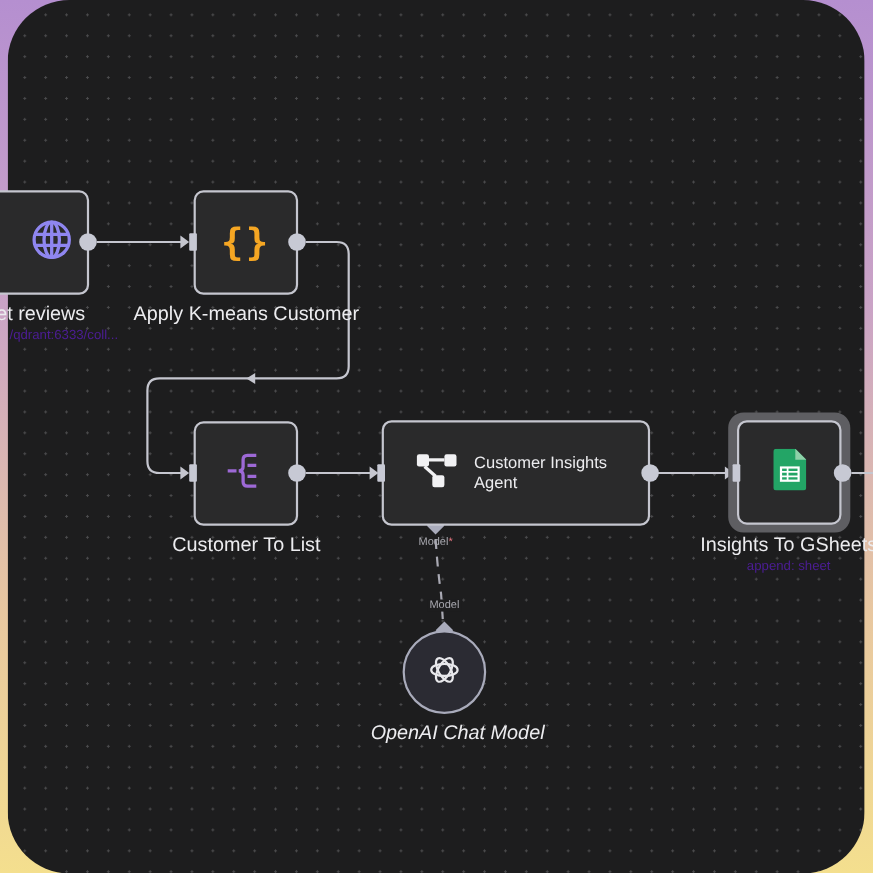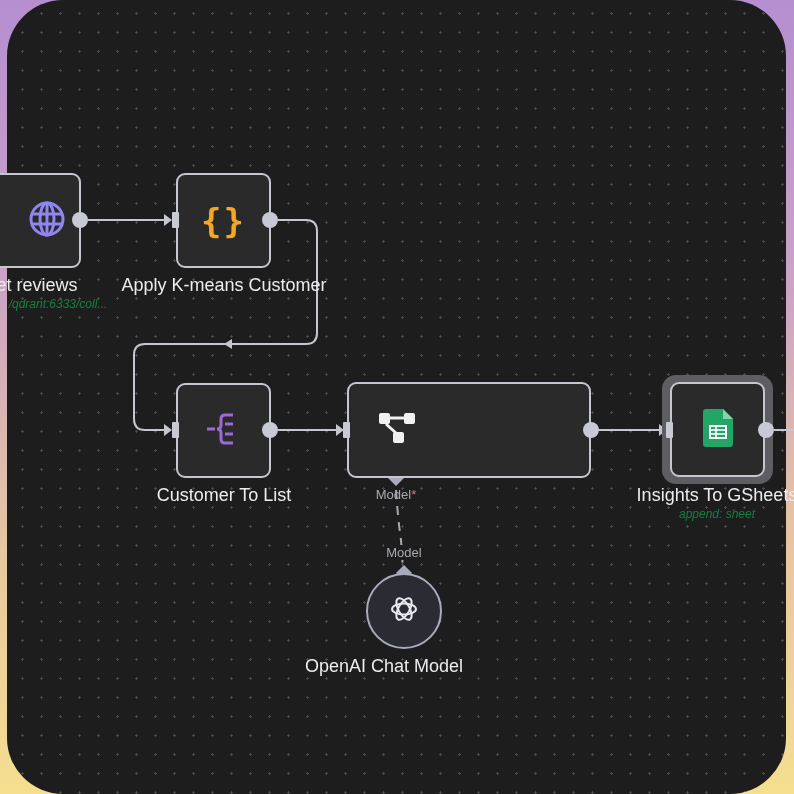--- a/index.html
+++ b/index.html
@@ -7,24 +7,24 @@
     background:linear-gradient(180deg,#b58fd0 0%,#caa3c6 35%,#e8c7a0 70%,#f4df8e 100%);
     font-family:"Liberation Sans",sans-serif;}
   .canvas{position:absolute;left:7px;top:0;width:779px;height:794px;border-radius:56px;
     background-color:#1d1d1e;
     background-image:radial-gradient(circle,#4a4a4c 1px,transparent 1.2px);
     background-size:19px 19px;background-position:6px 4px;overflow:hidden;}
   svg.edges{position:absolute;left:0;top:0;width:794px;height:794px;}
   .node{position:absolute;background:#2a2a2b;border:2px solid #c5c6cf;border-radius:9px;box-sizing:border-box;
     display:flex;align-items:center;justify-content:center;}
   .label{position:absolute;color:#ececef;font-size:18px;white-space:nowrap;text-align:center;transform:translateX(-50%);}
-  .sub{position:absolute;color:#15803d;font-size:12px;white-space:nowrap;text-align:center;transform:translateX(-50%);font-style:italic;}
+  .sub{position:absolute;color:#4c1d95;font-size:12px;white-space:nowrap;text-align:center;transform:translateX(-50%);}
   .handle-out{position:absolute;width:16px;height:16px;border-radius:50%;background:#c7c9d4;}
   .handle-in{position:absolute;width:7px;height:16px;background:#c7c9d4;border-radius:1px;}
-  .small-label{position:absolute;color:#a9a9b0;font-size:13px;transform:translateX(-50%);white-space:nowrap;}
+  .small-label{position:absolute;color:#a9a9b0;font-size:10px;transform:translateX(-50%);white-space:nowrap;}
   .req{color:#e2747f;}
 </style>
 </head>
 <body>
 
 <div class="canvas"></div>
 
 <svg class="edges">
 
   <line x1="88" y1="220" x2="170" y2="220" stroke="#c5c6cf" stroke-width="2"></line>
@@ -86,20 +86,24 @@
 <div class="node" style="left:347px;top:382px;width:244px;height:96px;justify-content:flex-start;">
   <span style="margin-left:28px;">
     <svg width="42" height="36" viewBox="0 0 42 36">
         <rect x="2" y="3" width="11" height="11" rx="2" fill="#f1f1f3"></rect>
         <rect x="27" y="3" width="11" height="11" rx="2" fill="#f1f1f3"></rect>
         <rect x="16" y="22" width="11" height="11" rx="2" fill="#f1f1f3"></rect>
         <line x1="13" y1="8" x2="27" y2="8" stroke="#f1f1f3" stroke-width="3"></line>
         <line x1="9" y1="14" x2="19" y2="23" stroke="#f1f1f3" stroke-width="3"></line>
       </svg>
   </span>
+  <div style="margin-left:12px;color:#ececef;font-size:15px;line-height:19px;">
+    <div>Customer Insights</div>
+    <div>Agent</div>
+  </div>
 </div>
 <div class="handle-in" style="left:343px;top:422px;"></div>
 <div class="handle-out" style="left:583px;top:422px;"></div>
 <div class="small-label" style="left:396px;top:487px;"><span>Model</span><span class="req">*</span></div>
 
 <div style="position:absolute;left:662px;top:375px;width:111px;height:109px;border-radius:14px;background:#5e5e62;"></div>
 <div class="node" style="left:670px;top:382px;width:95px;height:95px;">
   <span>
     <svg width="30" height="38" viewBox="0 0 30 38">
         <path d="M3 0 H20 L30 10 V35 Q30 38 27 38 H3 Q0 38 0 35 V3 Q0 0 3 0Z" fill="#23a566"></path>
@@ -121,13 +125,13 @@
   <span>
     <svg width="30" height="30" viewBox="0 0 30 30">
         <g fill="none" stroke="#e8e8ec" stroke-width="2">
           <ellipse cx="15" cy="15" rx="12" ry="5.5"></ellipse>
           <ellipse cx="15" cy="15" rx="12" ry="5.5" transform="rotate(60 15 15)"></ellipse>
           <ellipse cx="15" cy="15" rx="12" ry="5.5" transform="rotate(120 15 15)"></ellipse>
         </g>
       </svg>
   </span>
 </div>
-<div class="label" style="left:384px;top:656px;">OpenAI Chat Model</div>
+<div class="label" style="left:416px;top:656px;font-style:italic;">OpenAI Chat Model</div>
 
 </body></html>

